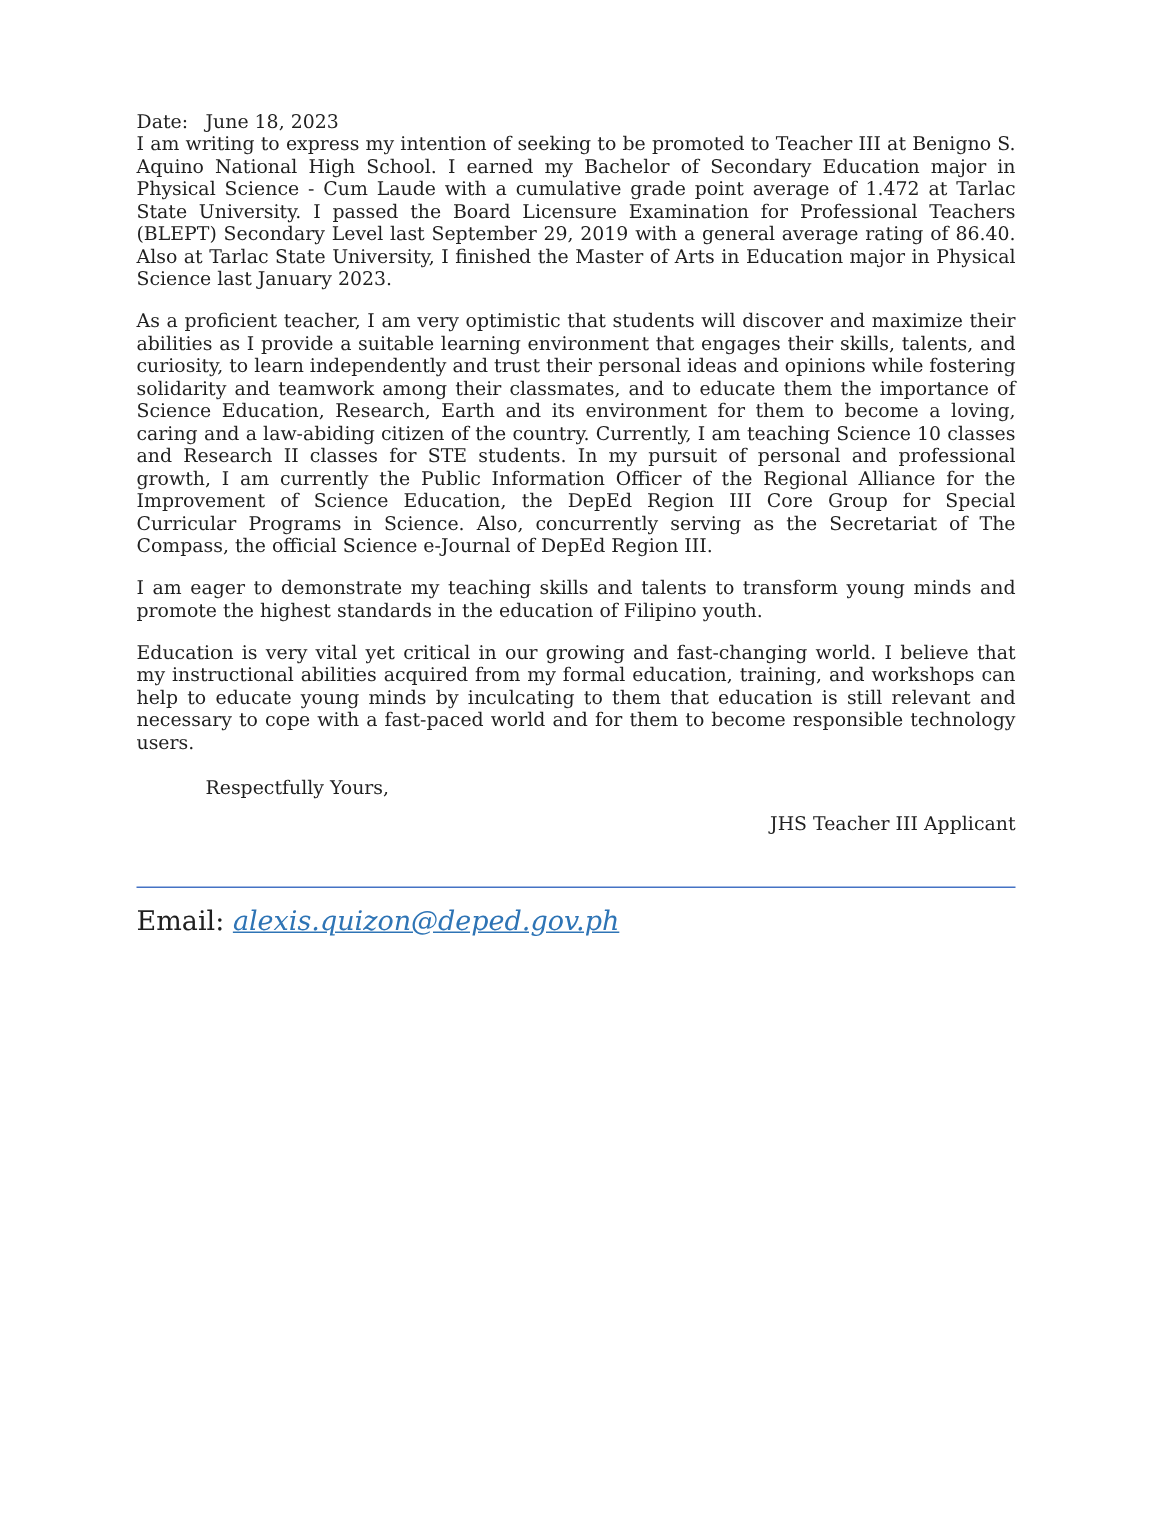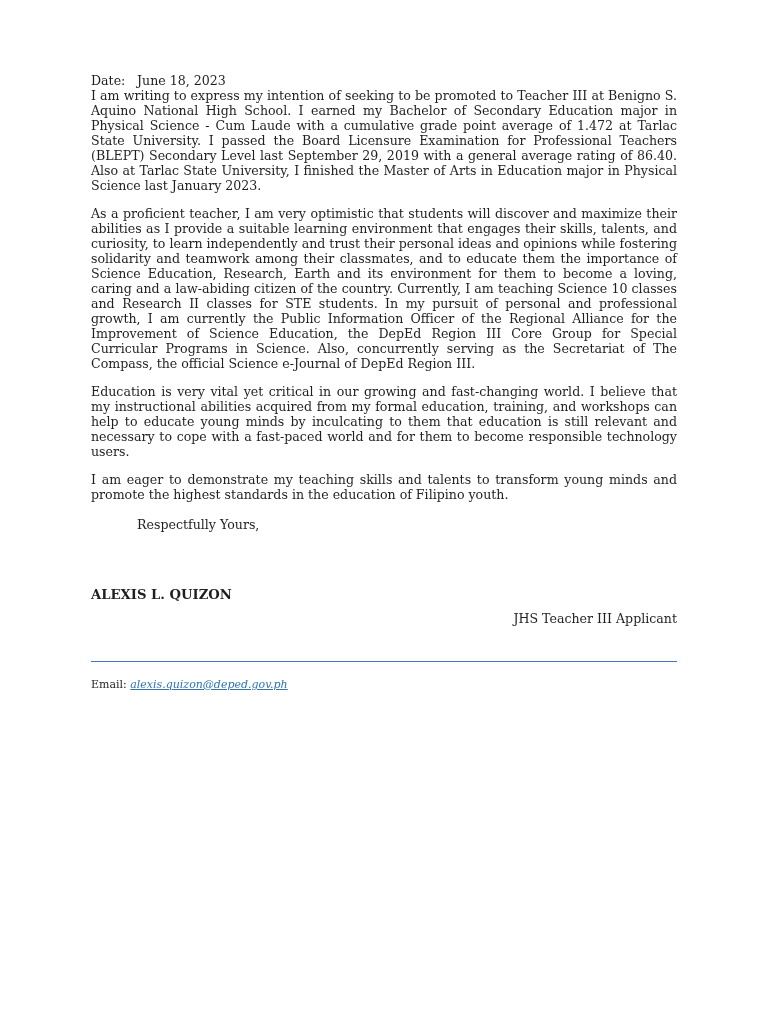--- a/index.html
+++ b/index.html
@@ -27,21 +27,21 @@
   .para { text-align: justify; margin-bottom: 13px; }
   .closing { margin-top: 15px; margin-left: 46px; }
   .sig-name { margin-top: 55px; font-weight: bold; font-size: 13.2px; }
   .sig-title { margin-top: 9px; text-align: right; }
   .footer-rule {
     margin-top: 35px;
     border: none;
     height: 0;
     border-top: 1.5px solid #4472C4;
   }
-  .footer { margin-top: 15px; font-size: 11px; line-height: 15px; }
+  .footer { margin-top: 15px; font-size: 18px; line-height: 15px; }
   .footer-line { white-space: nowrap; }
   .email-link {
     font-style: italic;
     text-decoration: underline;
     color: #2E74B5;
     cursor: pointer;
   }
 </style>
 </head>
 <body>
@@ -50,26 +50,25 @@
 
   <div class="date-row">
     <span class="label-col">Date:</span>
     <span>June 18, 2023</span>
   </div>
 
 
 
   <p class="para">I am writing to express my intention of seeking to be promoted to Teacher III at Benigno S. Aquino National High School. I earned my Bachelor of Secondary Education major in Physical Science - Cum Laude with a cumulative grade point average of 1.472 at Tarlac State University. I passed the Board Licensure Examination for Professional Teachers (BLEPT) Secondary Level last September 29, 2019 with a general average rating of 86.40. Also at Tarlac State University, I finished the Master of Arts in Education major in Physical Science last January 2023.</p>
   <p class="para">As a proficient teacher, I am very optimistic that students will discover and maximize their abilities as I provide a suitable learning environment that engages their skills, talents, and curiosity, to learn independently and trust their personal ideas and opinions while fostering solidarity and teamwork among their classmates, and to educate them the importance of Science Education, Research, Earth and its environment for them to become a loving, caring and a law-abiding citizen of the country. Currently, I am teaching Science 10 classes and Research II classes for STE students. In my pursuit of personal and professional growth, I am currently the Public Information Officer of the Regional Alliance for the Improvement of Science Education, the DepEd Region III Core Group for Special Curricular Programs in Science. Also, concurrently serving as the Secretariat of The Compass, the official Science e-Journal of DepEd Region III.</p>
+  <p class="para">I am eager to demonstrate my teaching skills and talents to transform young minds and promote the highest standards in the education of Filipino youth.</p>
   <p class="para">Education is very vital yet critical in our growing and fast-changing world. I believe that my instructional abilities acquired from my formal education, training, and workshops can help to educate young minds by inculcating to them that education is still relevant and necessary to cope with a fast-paced world and for them to become responsible technology users.</p>
-  <p class="para">I am eager to demonstrate my teaching skills and talents to transform young minds and promote the highest standards in the education of Filipino youth.</p>
 
   <div class="closing">Respectfully Yours,</div>
 
-  <div class="sig-name">ALEXIS L. QUIZON</div>
   <div class="sig-title">JHS Teacher III Applicant</div>
 
   <hr class="footer-rule">
 
   <div class="footer">
     <div class="footer-line"><span>Email: </span><a class="email-link">alexis.quizon@deped.gov.ph</a></div>
   </div>
 
 </div>
 

